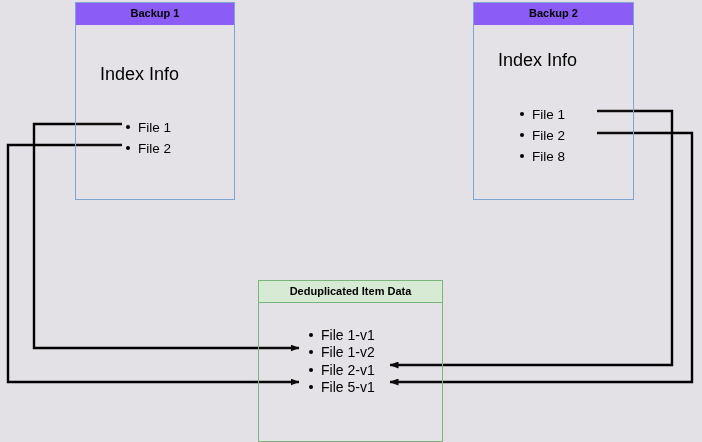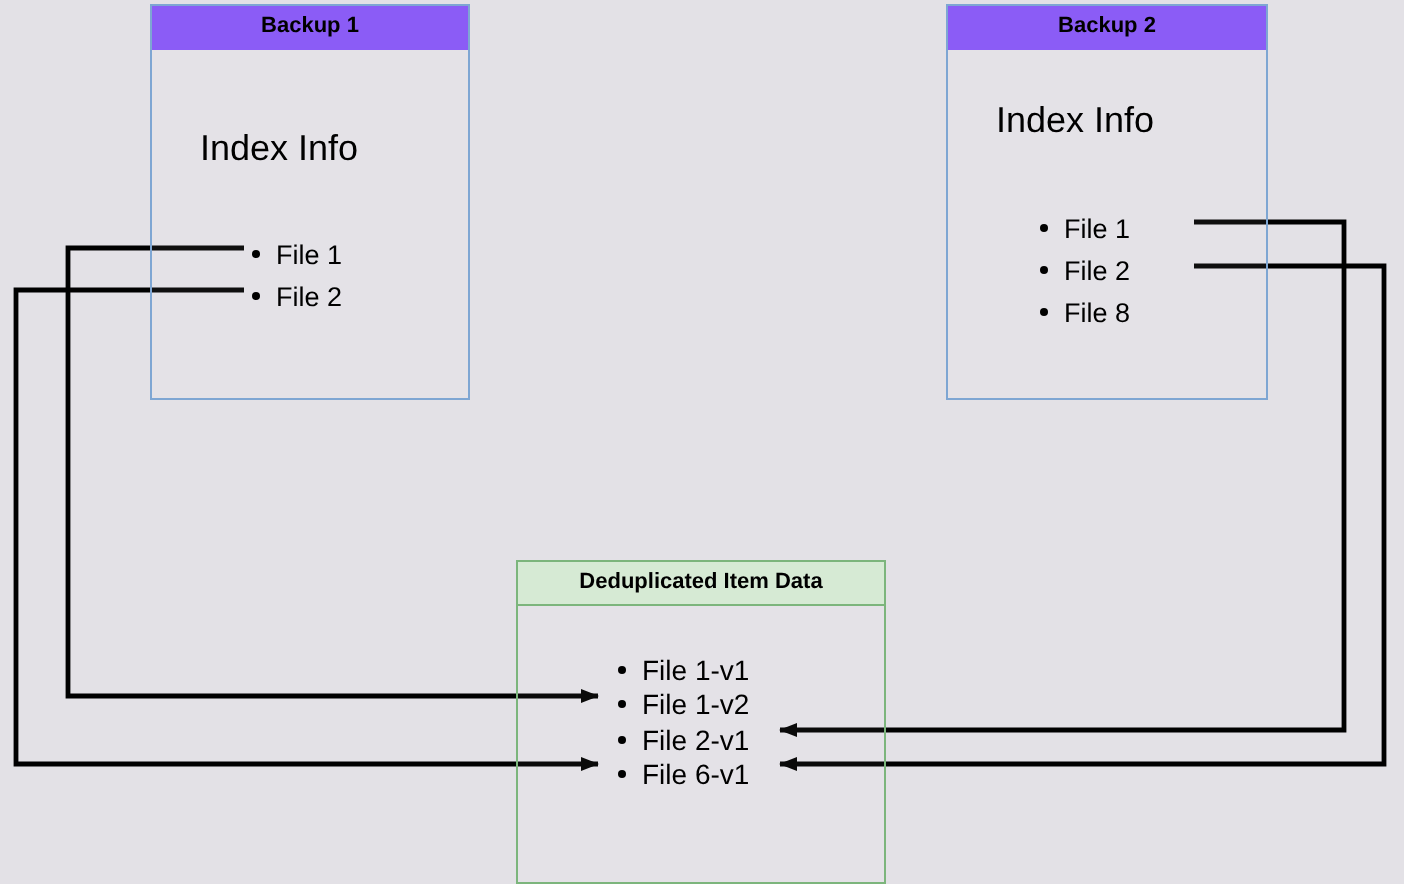--- a/index.html
+++ b/index.html
@@ -127,15 +127,15 @@
     <li>File 8</li>
   </ul>
 </div>
 
 <div class="box dedup-box" style="left:258px; top:280px; width:185px; height:162px;">
   <div class="box-header">Deduplicated Item Data</div>
   <ul class="file-list dedup-list" style="left:48px; top:46px;">
     <li>File 1-v1</li>
     <li>File 1-v2</li>
     <li>File 2-v1</li>
-    <li>File 6-v1</li>
+    <li>File 5-v1</li>
   </ul>
 </div>
 
 </body></html>

